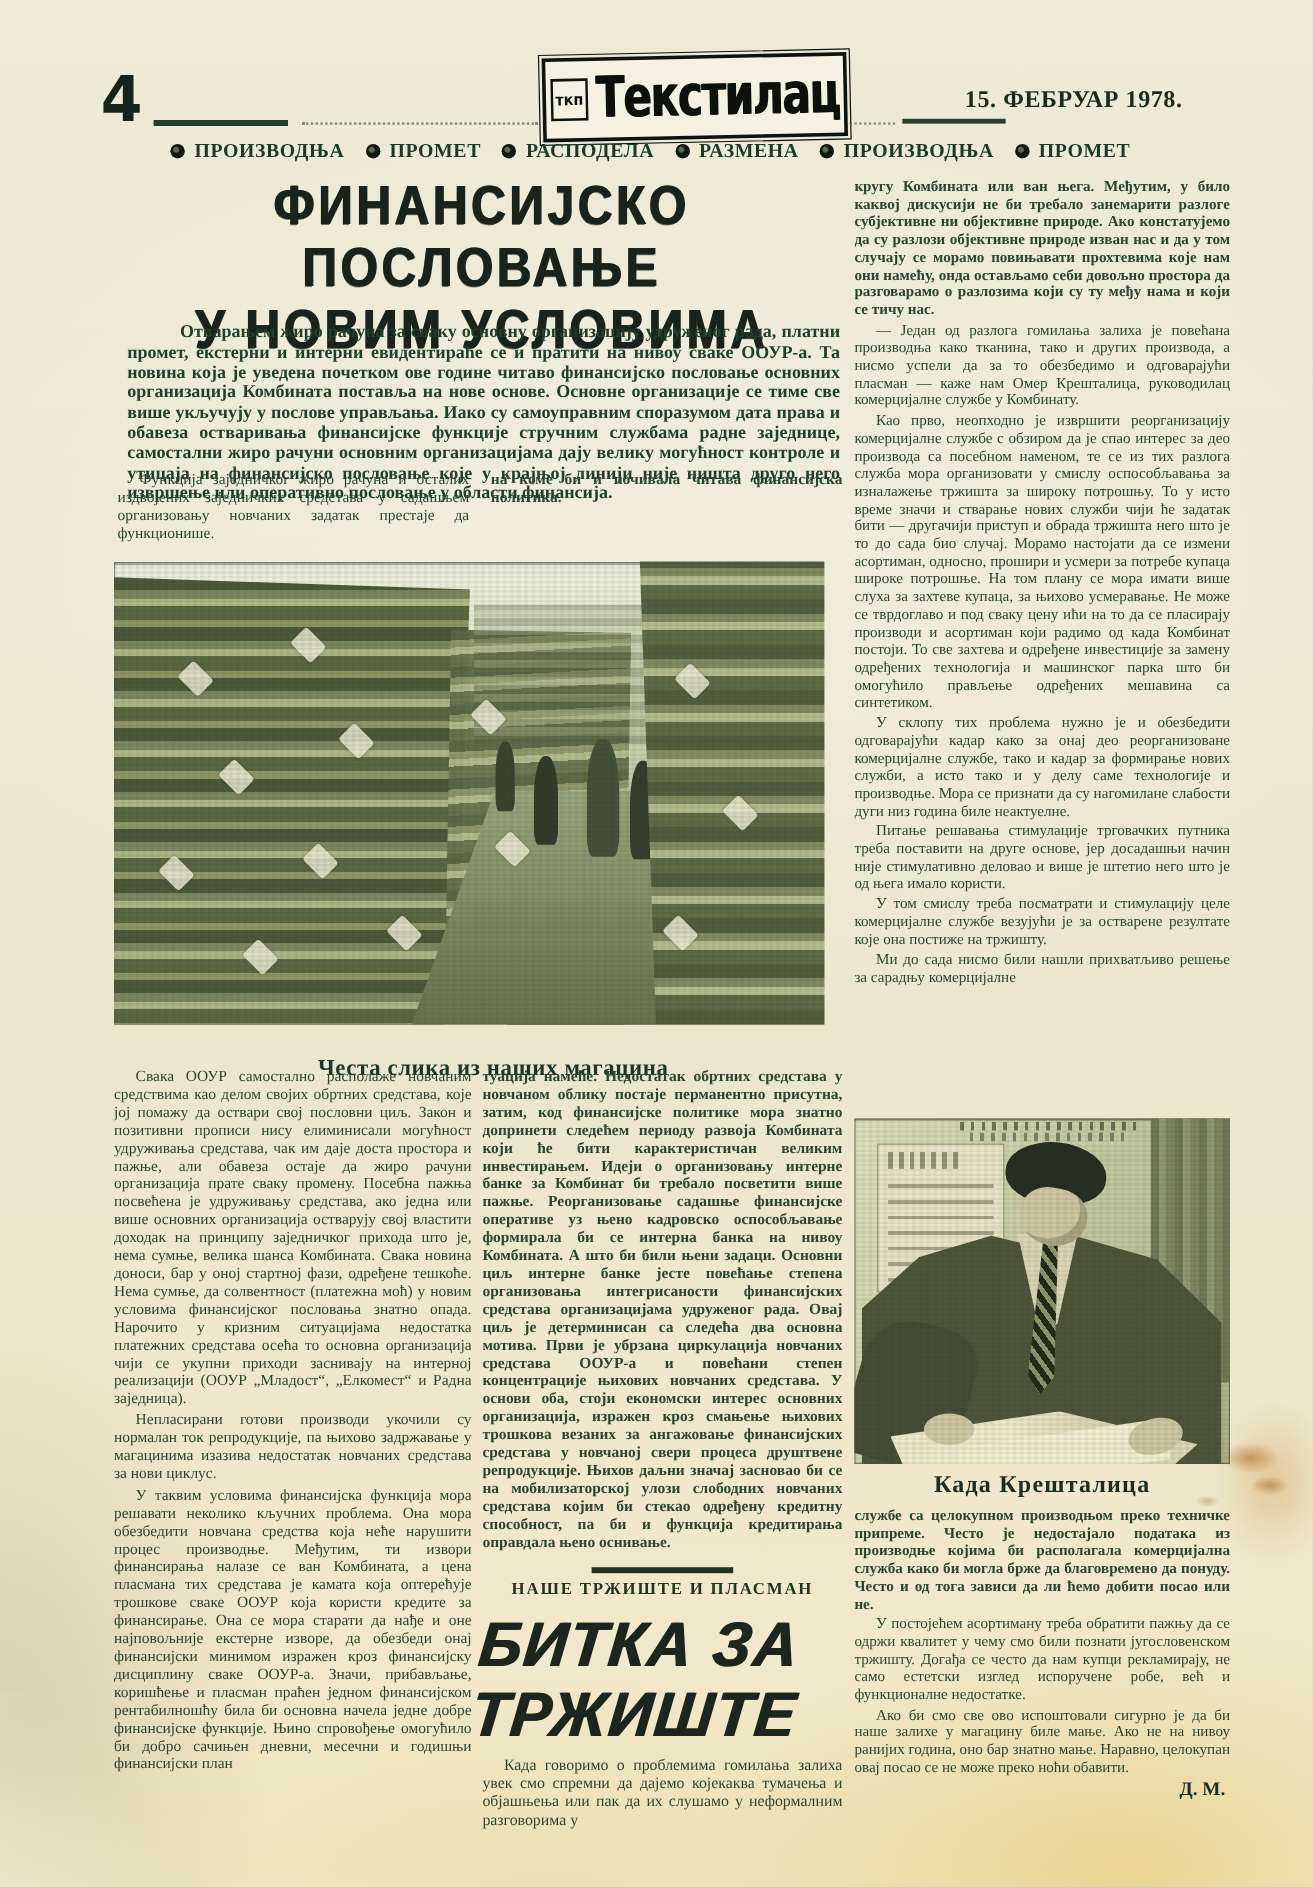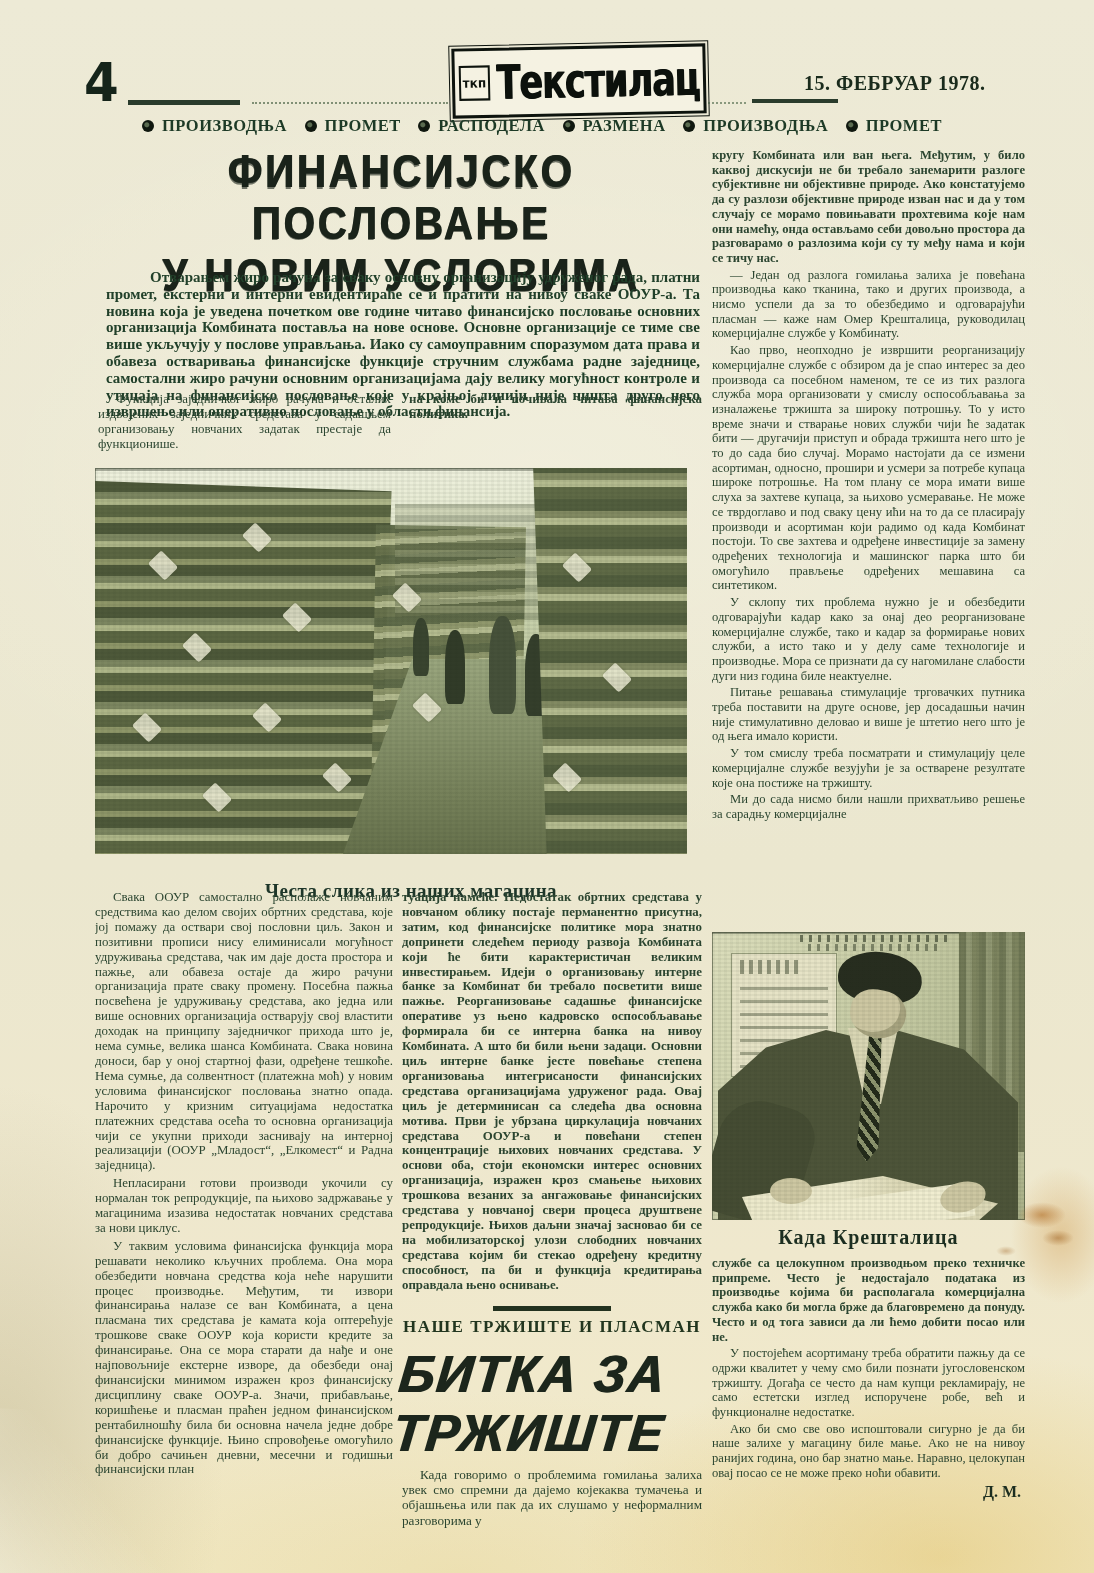--- a/index.html
+++ b/index.html
@@ -85,21 +85,21 @@
       repeating-linear-gradient(90deg,rgba(30,40,25,.04) 0 3px,transparent 3px 6px);}
   .caption1{position:absolute;left:95px;top:880px;width:592px;font-weight:bold;font-size:19px;
     color:#1e3629;padding-left:170px;box-sizing:border-box;letter-spacing:.5px;}
 
   
   .col{position:absolute;overflow:hidden;}
   .col1{left:95px;top:890px;width:298px;height:604px;}
   .col2{left:402px;top:890px;width:300px;height:420px;}
   .art2{position:absolute;left:402px;top:1306px;width:300px;}
   .kicker-rule{width:118px;height:5px;background:#23321f;margin:0 auto 6px auto;}
-  .kicker{font-weight:bold;font-size:17px;letter-spacing:1.5px;text-align:center;color:#22361f;}
+  .kicker{font-weight:bold;font-size:14px;letter-spacing:1.5px;text-align:center;color:#22361f;}
   .headline2{font-family:"Liberation Sans",sans-serif;font-style:italic;font-weight:bold;
     font-size:50px;line-height:56px;letter-spacing:2px;color:#1c261c;margin:8px 0 10px 0;
     transform:skewX(-6deg) scaleY(1.05);transform-origin:left top;
     text-shadow:1.5px 0 0 #1c261c;}
   .art2 .bp{font-size:13.2px;line-height:15.2px;}
 
   
   .rseg{position:absolute;left:712px;width:313px;overflow:hidden;}
   .rseg1{top:148px;height:782px;}
   .rseg2{top:1212px;height:266px;margin-top:44px;}

